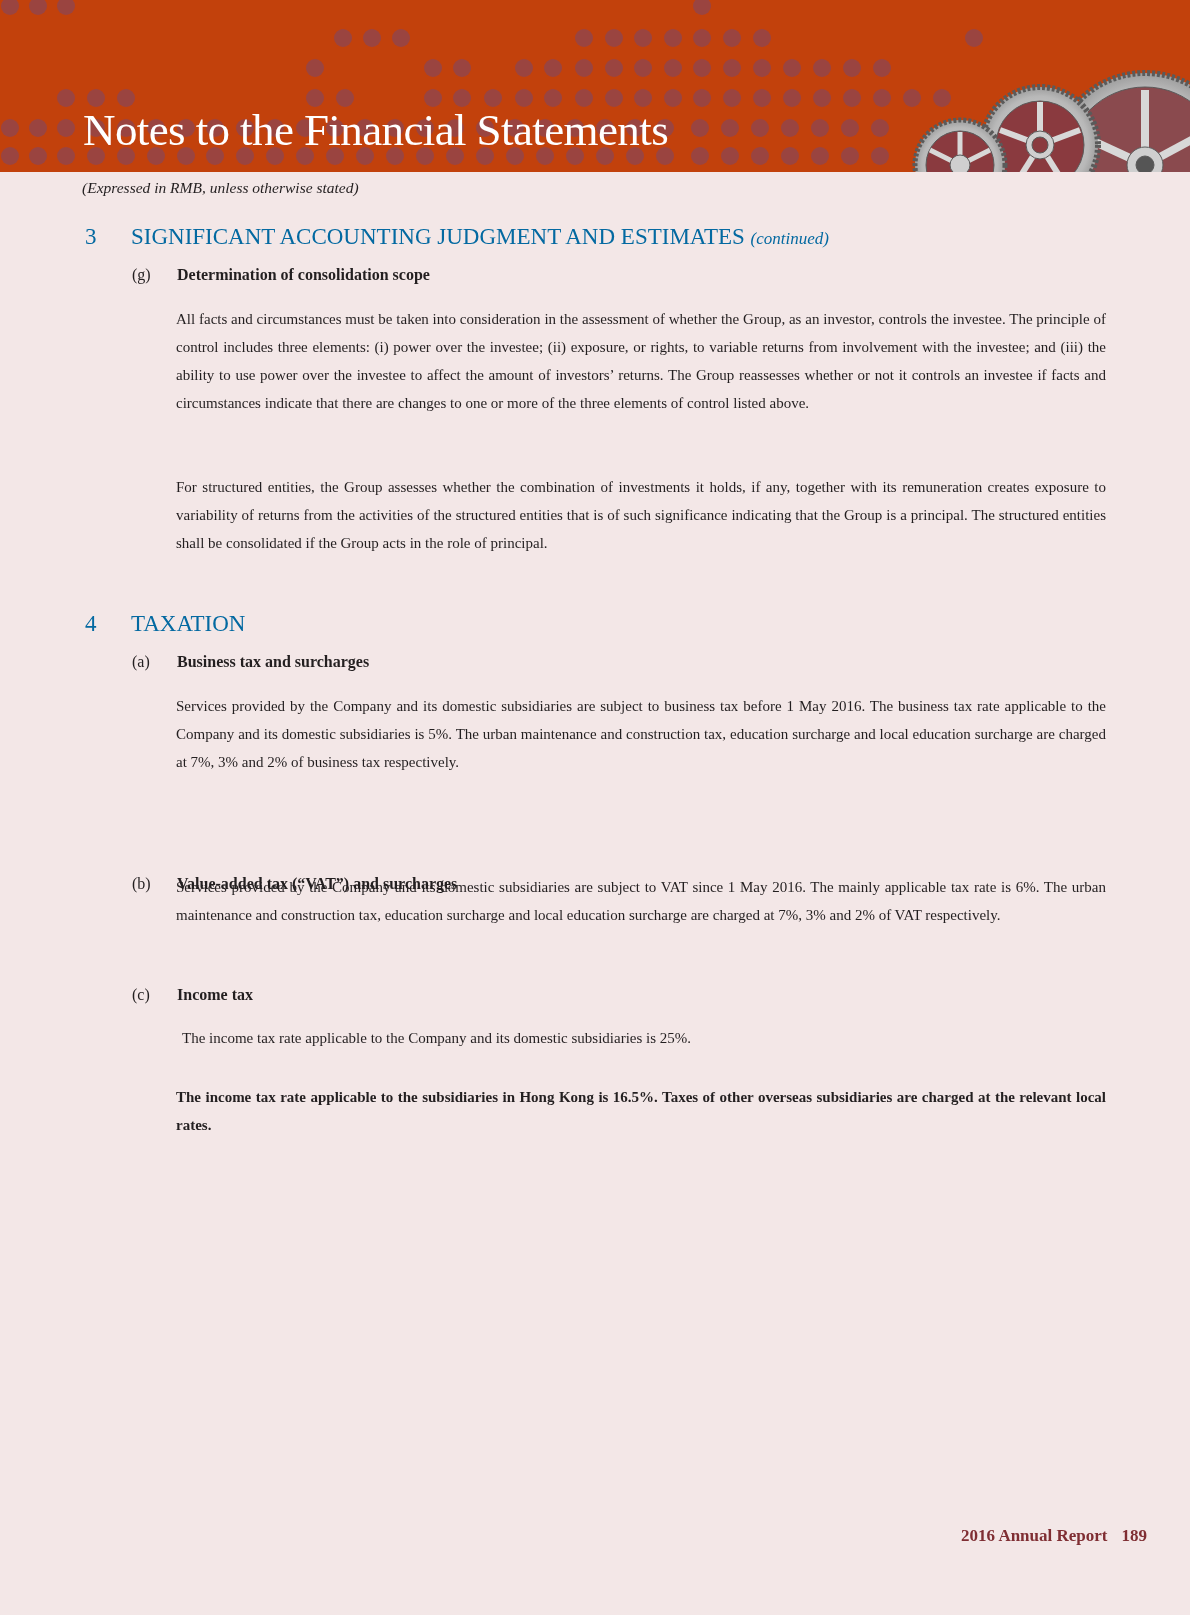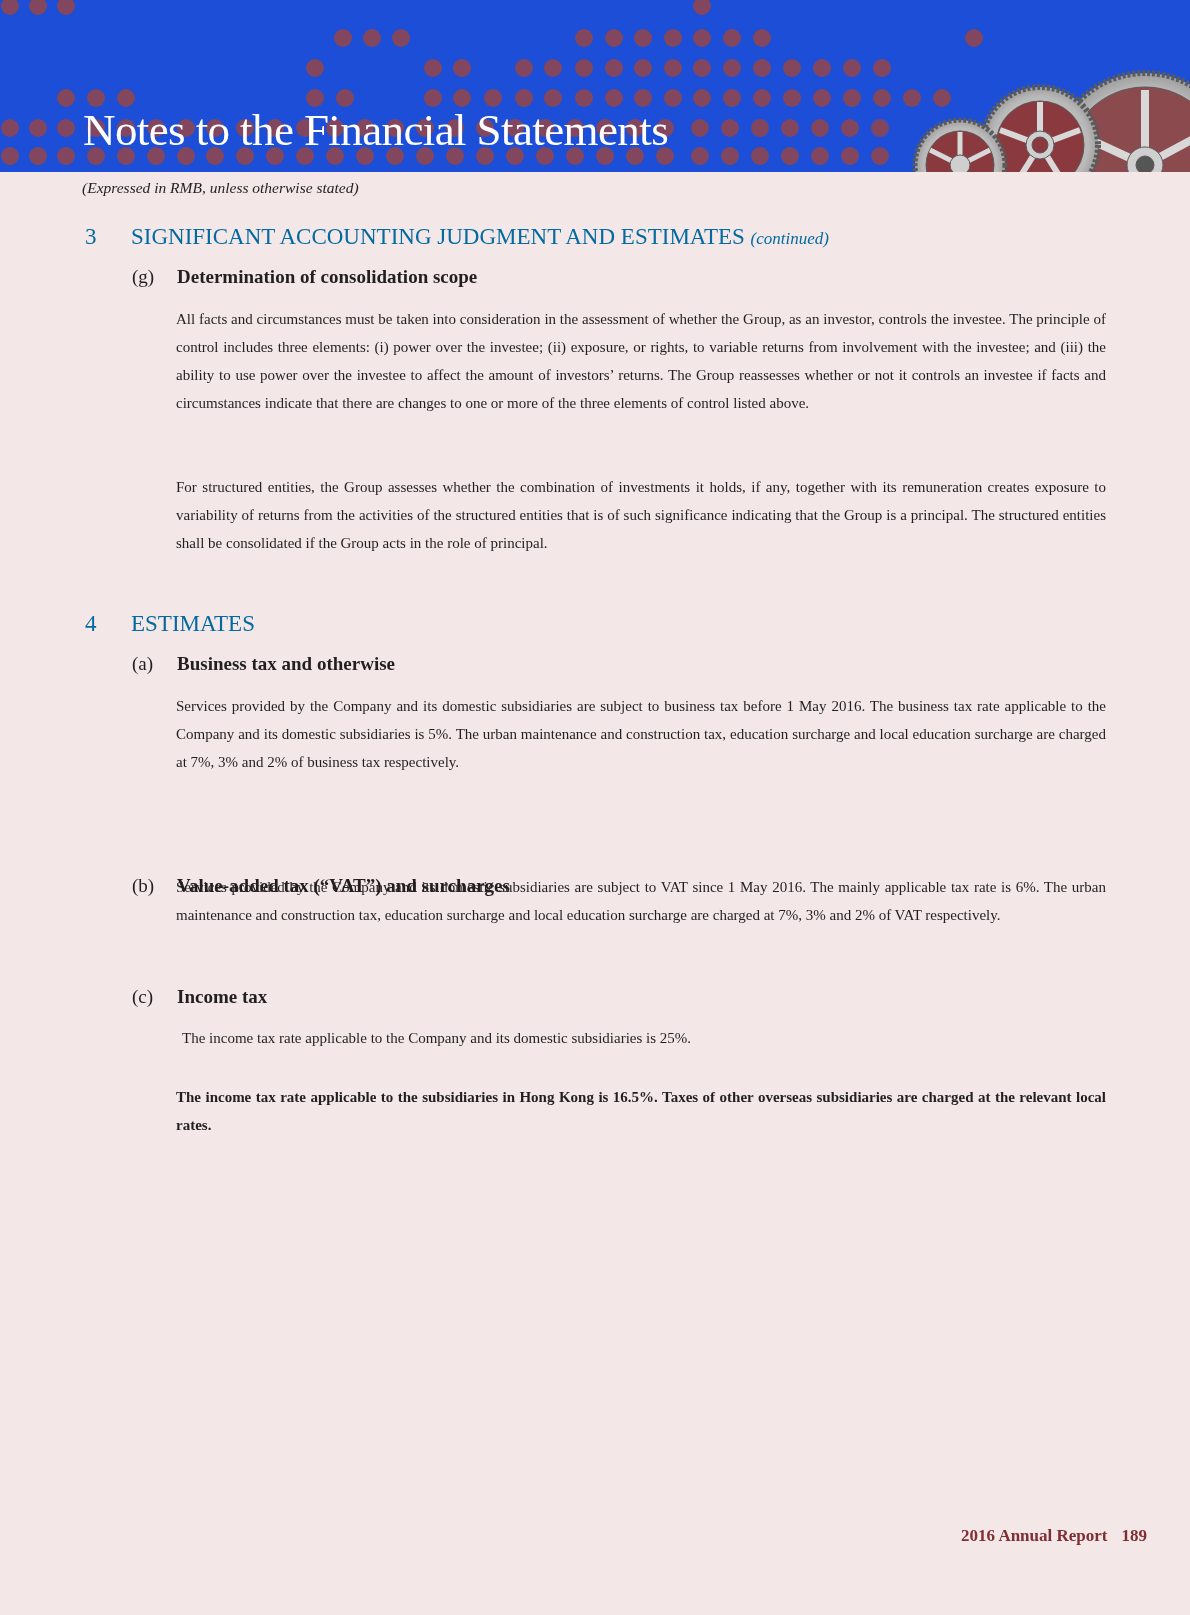--- a/index.html
+++ b/index.html
@@ -7,21 +7,21 @@
     width: 1190px; height: 1615px;
     background: #f3e7e7;
     font-family: "Liberation Serif", "DejaVu Serif", serif;
     color: #231f20;
     position: relative;
     overflow: hidden;
   }
   .banner {
     position: absolute; left: 0; top: 0;
     width: 1190px; height: 172px;
-    background: #1d4ed8;
+    background: #c2410c;
     overflow: hidden;
   }
   .dots { position: absolute; left: 0; top: 0; width: 1190px; height: 172px; }
   .banner-title {
     position: absolute; left: 83px; top: 104px;
     font-size: 45px; color: #ffffff;
     letter-spacing: -0.6px;
     white-space: nowrap;
   }
   .gears { position: absolute; right: 0; top: 40px; width: 290px; height: 132px; }
@@ -31,21 +31,21 @@
   }
   .section-head {
     position: absolute; left: 85px;
     font-size: 23px; color: #0369a1;
     white-space: nowrap;
   }
   .section-head .num { display: inline-block; width: 46px; }
   .section-head .cont { font-style: italic; font-size: 17px; }
   .sub-head {
     position: absolute; left: 132px;
-    font-size: 19px; font-weight: bold; color: #231f20;
+    font-size: 16px; font-weight: bold; color: #231f20;
     white-space: nowrap;
   }
   .sub-head .lbl { display: inline-block; width: 45px; font-weight: normal; }
   .para {
     position: absolute; left: 176px; width: 930px;
     font-size: 15px; line-height: 28px;
     text-align: justify; color: #231f20;
   }
   .footer {
     position: absolute; right: 43px; top: 1526px;
@@ -232,25 +232,25 @@
 </div>
 
 <div class="sub-head" style="top:266px;">
   <span class="lbl">(g)</span><span>Determination of consolidation scope</span>
 </div>
 
 <div class="para" style="top:305px;">All facts and circumstances must be taken into consideration in the assessment of whether the Group, as an investor, controls the investee. The principle of control includes three elements: (i) power over the investee; (ii) exposure, or rights, to variable returns from involvement with the investee; and (iii) the ability to use power over the investee to affect the amount of investors’ returns. The Group reassesses whether or not it controls an investee if facts and circumstances indicate that there are changes to one or more of the three elements of control listed above.</div>
 <div class="para" style="top:473px;">For structured entities, the Group assesses whether the combination of investments it holds, if any, together with its remuneration creates exposure to variability of returns from the activities of the structured entities that is of such significance indicating that the Group is a principal. The structured entities shall be consolidated if the Group acts in the role of principal.</div>
 
 <div class="section-head" style="top:611px;">
-  <span class="num">4</span><span>ESTIMATES</span>
+  <span class="num">4</span><span>TAXATION</span>
 </div>
 
 <div class="sub-head" style="top:653px;">
-  <span class="lbl">(a)</span><span>Business tax and otherwise</span>
+  <span class="lbl">(a)</span><span>Business tax and surcharges</span>
 </div>
 <div class="para" style="top:692px;">Services provided by the Company and its domestic subsidiaries are subject to business tax before 1 May 2016. The business tax rate applicable to the Company and its domestic subsidiaries is 5%. The urban maintenance and construction tax, education surcharge and local education surcharge are charged at 7%, 3% and 2% of business tax respectively.</div>
 
 <div class="sub-head" style="top:834px;margin-top:41px;">
   <span class="lbl">(b)</span><span>Value-added tax (“VAT”) and surcharges</span>
 </div>
 <div class="para" style="top:873px;">Services provided by the Company and its domestic subsidiaries are subject to VAT since 1 May 2016. The mainly applicable tax rate is 6%. The urban maintenance and construction tax, education surcharge and local education surcharge are charged at 7%, 3% and 2% of VAT respectively.</div>
 
 <div class="sub-head" style="top:986px;">
   <span class="lbl">(c)</span><span>Income tax</span>

